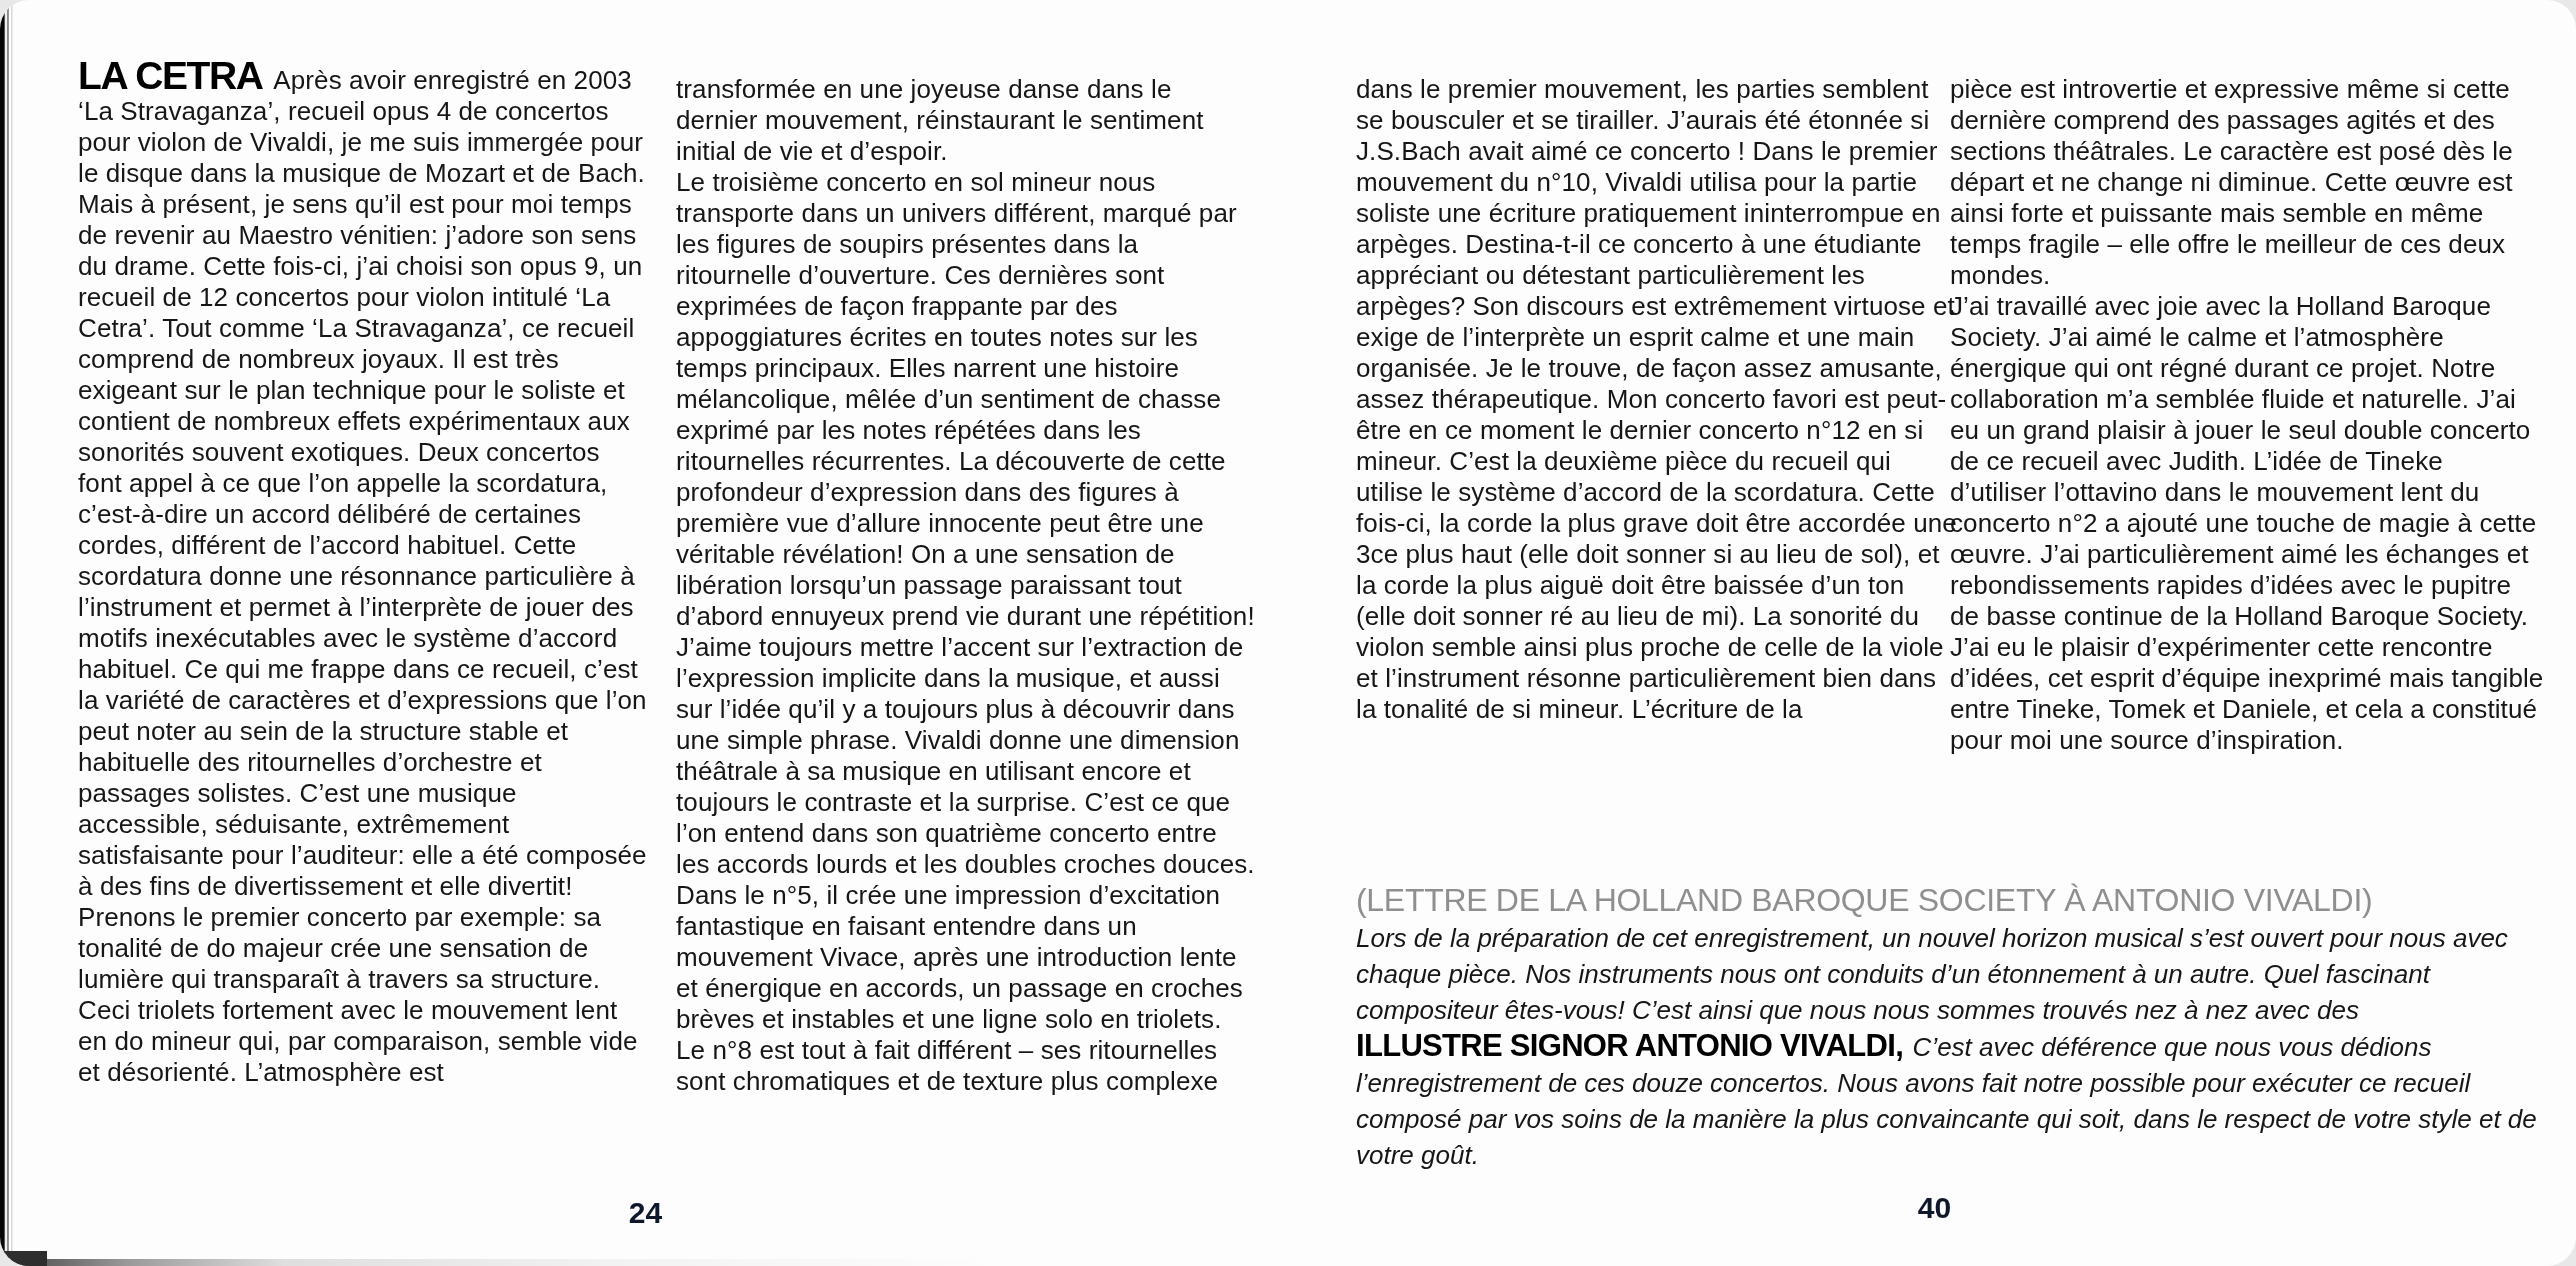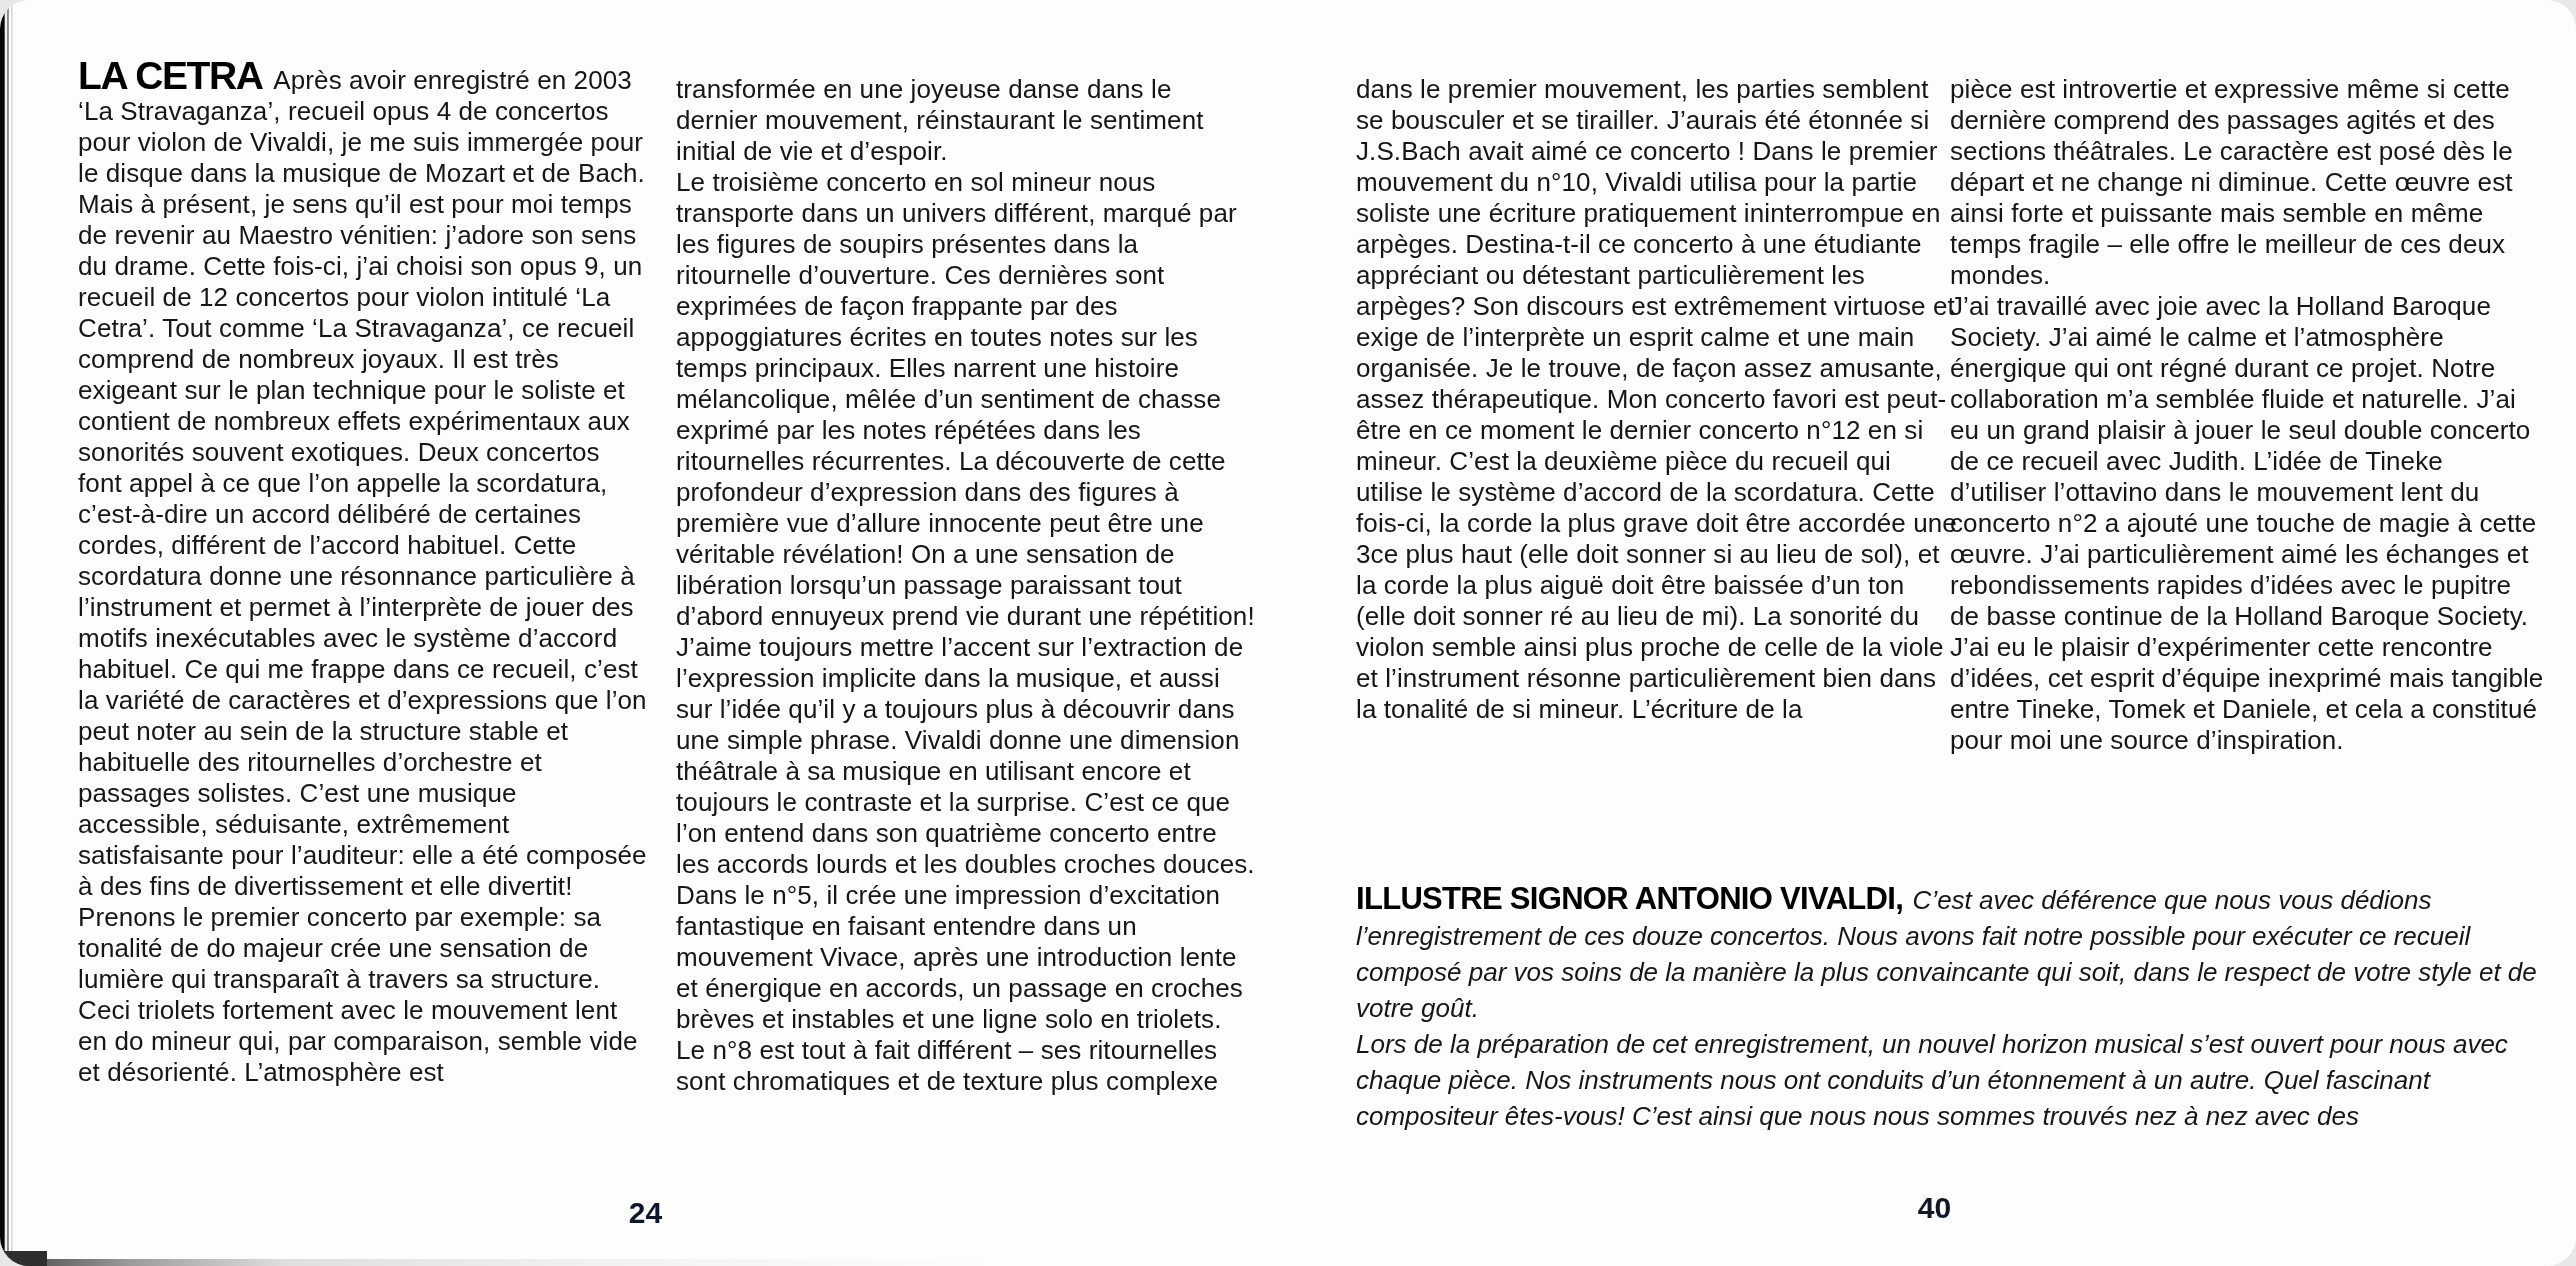--- a/index.html
+++ b/index.html
@@ -114,23 +114,24 @@
   <div>
     <div class="col" style="left:1356px;top:74px;width:603px;">
       <p>dans le premier mouvement, les parties semblent se bousculer et se tirailler. J’aurais été étonnée si J.S.Bach avait aimé ce concerto ! Dans le premier mouvement du n°10, Vivaldi utilisa pour la partie soliste une écriture pratiquement ininterrompue en arpèges. Destina-t-il ce concerto à une étudiante appréciant ou détestant particulièrement les arpèges? Son discours est extrêmement virtuose et exige de l’interprète un esprit calme et une main organisée. Je le trouve, de façon assez amusante, assez thérapeutique. Mon concerto favori est peut-être en ce moment le dernier concerto n°12 en si mineur. C’est la deuxième pièce du recueil qui utilise le système d’accord de la scordatura. Cette fois-ci, la corde la plus grave doit être accordée une 3ce plus haut (elle doit sonner si au lieu de sol), et la corde la plus aiguë doit être baissée d’un ton (elle doit sonner ré au lieu de mi). La sonorité du violon semble ainsi plus proche de celle de la viole et l’instrument résonne particulièrement bien dans la tonalité de si mineur. L’écriture de la</p>
     </div>
     <div class="col" style="left:1950px;top:74px;width:595px;">
       <p>pièce est introvertie et expressive même si cette dernière comprend des passages agités et des sections théâtrales. Le caractère est posé dès le départ et ne change ni diminue. Cette œuvre est ainsi forte et puissante mais semble en même temps fragile – elle offre le meilleur de ces deux mondes.</p>
       <p>J’ai travaillé avec joie avec la Holland Baroque Society. J’ai aimé le calme et l’atmosphère énergique qui ont régné durant ce projet. Notre collaboration m’a semblée fluide et naturelle. J’ai eu un grand plaisir à jouer le seul double concerto de ce recueil avec Judith. L’idée de Tineke d’utiliser l’ottavino dans le mouvement lent du concerto n°2 a ajouté une touche de magie à cette œuvre. J’ai particulièrement aimé les échanges et rebondissements rapides d’idées avec le pupitre de basse continue de la Holland Baroque Society. J’ai eu le plaisir d’expérimenter cette rencontre d’idées, cet esprit d’équipe inexprimé mais tangible entre Tineke, Tomek et Daniele, et cela a constitué pour moi une source d’inspiration.</p>
     </div>
 
     <div class="letter">
+      <div class="letter-heading">(LETTRE DE LA HOLLAND BAROQUE SOCIETY À ANTONIO VIVALDI)</div>
       <div class="letter-body">
+        <p>Lors de la préparation de cet enregistrement, un nouvel horizon musical s’est ouvert pour nous avec chaque pièce. Nos instruments nous ont conduits d’un étonnement à un autre. Quel fascinant compositeur êtes-vous! C’est ainsi que nous nous sommes trouvés nez à nez avec des</p>
         <p><span class="letter-salutation">ILLUSTRE SIGNOR ANTONIO VIVALDI,</span><span>C’est avec déférence que nous vous dédions l’enregistrement de ces douze concertos. Nous avons fait notre possible pour exécuter ce recueil composé par vos soins de la manière la plus convaincante qui soit, dans le respect de votre style et de votre goût.</span></p>
-        <p>Lors de la préparation de cet enregistrement, un nouvel horizon musical s’est ouvert pour nous avec chaque pièce. Nos instruments nous ont conduits d’un étonnement à un autre. Quel fascinant compositeur êtes-vous! C’est ainsi que nous nous sommes trouvés nez à nez avec des</p>
       </div>
     </div>
 
     <div class="page-number" style="left:1894px;top:1191px;">40</div>
   </div>
 
 </div>
 
 
 </body></html>

